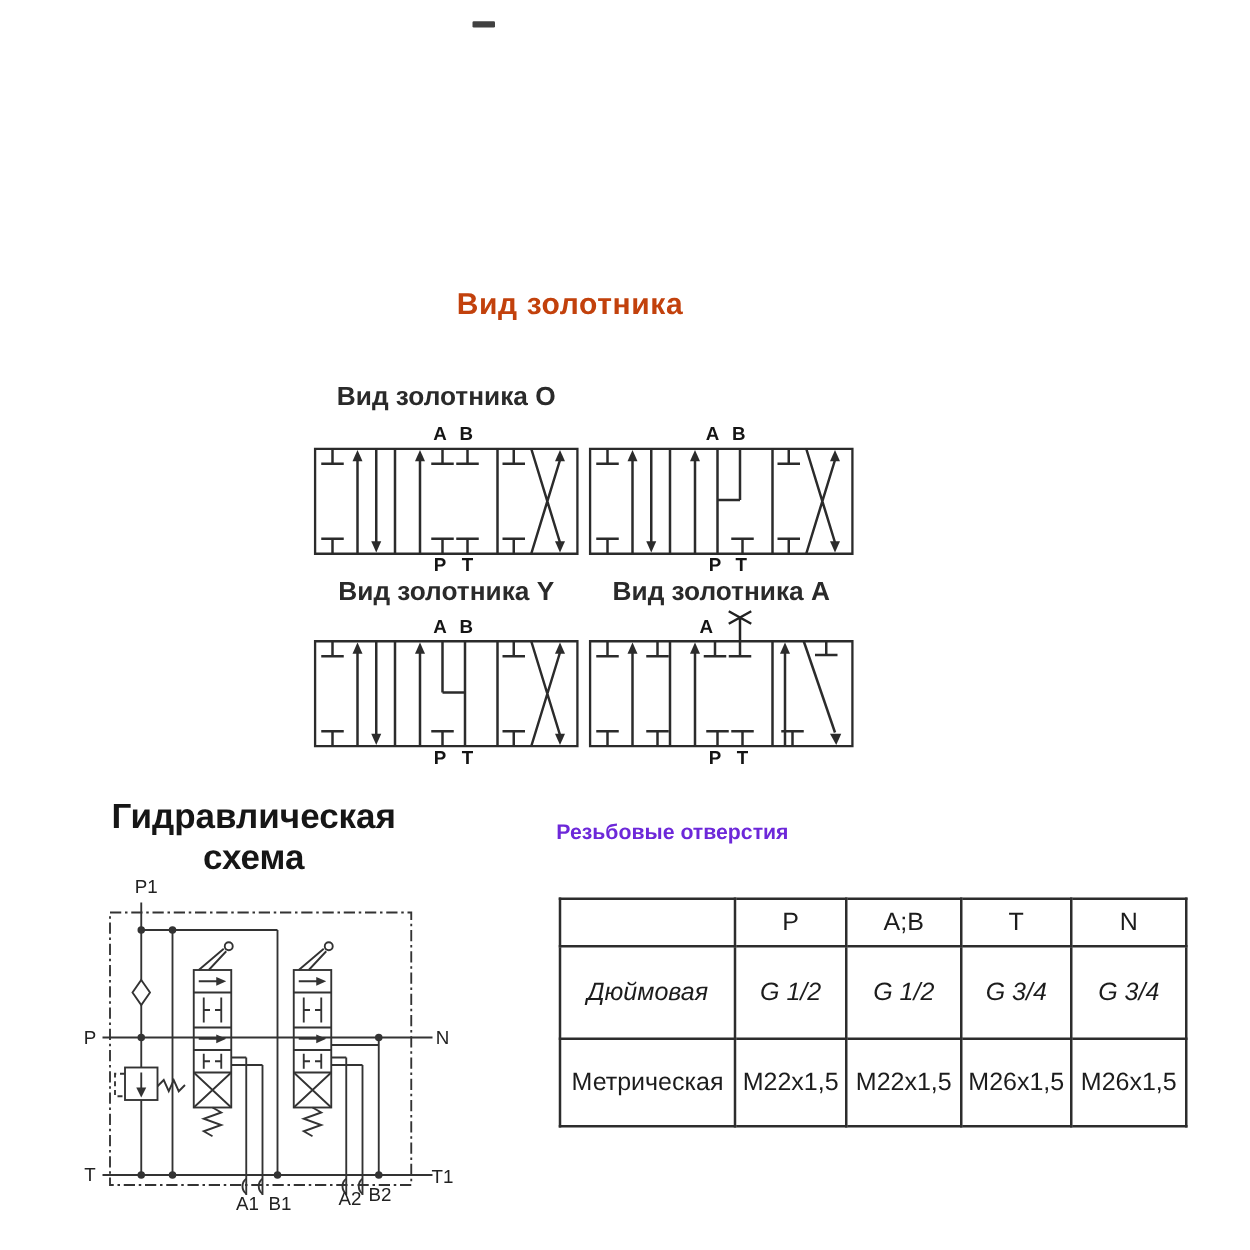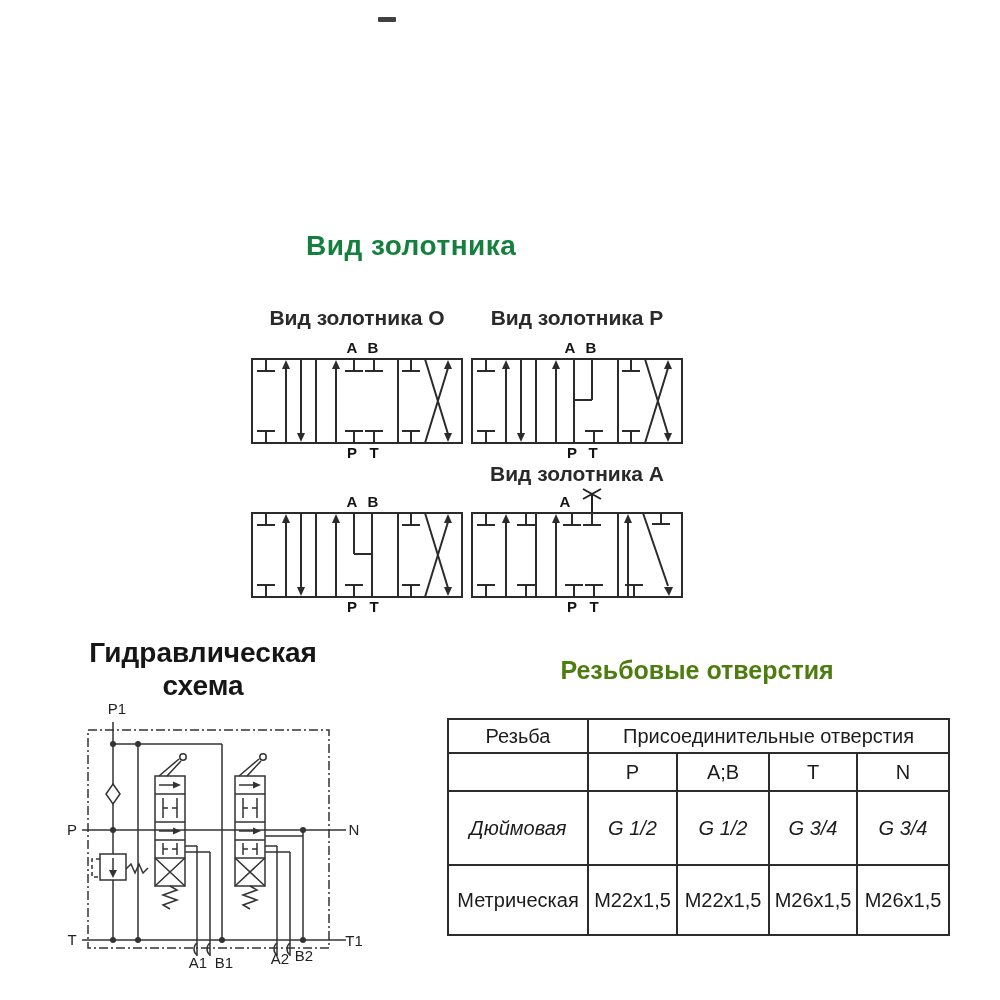--- a/index.html
+++ b/index.html
@@ -1,24 +1,24 @@
 <!DOCTYPE html>
 <html><head>
 <meta charset="utf-8">
 <style>
   html,body{margin:0;padding:0;background:#fff;}
   #page{position:relative;width:1000px;height:1000px;background:#ffffff;
         font-family:"Liberation Sans",sans-serif;color:#1f1f1f;overflow:hidden;}
   .abs{position:absolute;}
-  .title-main{font-size:28px;font-weight:bold;text-align:left;color:#15803d;letter-spacing:.5px;}
+  .title-main{font-size:24px;font-weight:bold;text-align:center;color:#c2410c;letter-spacing:.5px;}
   .valve-caption{font-size:21px;font-weight:700;color:#2a2a2a;text-align:center;white-space:nowrap;}
   .ports{position:absolute;height:18px;width:212px;}
   .ports span{position:absolute;transform:translateX(-50%);font-size:15px;font-weight:bold;color:#141414;}
   .scheme-title{font-size:28px;line-height:33px;font-weight:bold;text-align:center;color:#161616;}
-  .table-title{font-size:25px;font-weight:bold;text-align:center;color:#4d7c0f;}
+  .table-title{font-size:17px;font-weight:bold;text-align:left;color:#6d28d9;}
   svg{display:block;}
   .valve-svg path,.valve-svg rect{stroke:#2b2b2b;stroke-width:2;fill:none;}
   .valve-svg polygon{fill:#2b2b2b;stroke:none;}
   .scheme-svg path,.scheme-svg rect,.scheme-svg circle,.scheme-svg polyline{stroke:#333;stroke-width:1.5;fill:none;}
   .scheme-svg polygon{fill:#333;stroke:none;}
   .scheme-svg circle.dot{fill:#333;stroke:none;}
   .scheme-svg text{font-family:"Liberation Sans",sans-serif;font-size:15px;font-weight:500;fill:#222;stroke:none;}
   .scheme-svg .mask{fill:#fff;}
   .dashdot{stroke-dasharray:9 3 2 3;}
   .dashed{stroke-dasharray:4 3;}
@@ -56,21 +56,20 @@
     <path d="M160,1 V13 M151,13 H169 M160,85 V73 M151,73 H169"></path>
     <path d="M174,85 L197,10 M174,1 L197,76"></path>
     <polygon points="197,2 193,11 201,11"></polygon>
       <polygon points="197,84 193,75 201,75"></polygon>
   </svg>
   <div class="ports abs" style="left:251px;top:444px;">
     <span style="left:101px;">P</span>
     <span style="left:123px;">T</span>
   </div>
 
-  <div class="abs valve-caption" style="left:471px;top:306px;width:212px;">Вид золотника P</div>
   <div class="ports abs" style="left:471px;top:339px;">
     <span style="left:99px;">A</span>
     <span style="left:120px;">B</span>
   </div>
   <svg class="abs valve-svg" style="left:471px;top:358px;" width="212" height="86" viewBox="0 0 212 86">
     <rect x="1" y="1" width="210" height="84"></rect>
     <path d="M65,1 V85 M147,1 V85"></path>
     <path d="M15,1 V13 M6,13 H24 M15,85 V73 M6,73 H24"></path>
     <path d="M35,85 V9"></path>
       <polygon points="35,2 31,11 39,11"></polygon>
@@ -83,20 +82,21 @@
     <path d="M160,1 V13 M151,13 H169 M160,85 V73 M151,73 H169"></path>
     <path d="M174,85 L197,10 M174,1 L197,76"></path>
     <polygon points="197,2 193,11 201,11"></polygon>
       <polygon points="197,84 193,75 201,75"></polygon>
   </svg>
   <div class="ports abs" style="left:471px;top:444px;">
     <span style="left:101px;">P</span>
     <span style="left:122px;">T</span>
   </div>
 
+  <div class="abs valve-caption" style="left:251px;top:462px;width:212px;">Вид золотника Y</div>
   <div class="ports abs" style="left:251px;top:493px;">
     <span style="left:101px;">A</span>
     <span style="left:122px;">B</span>
   </div>
   <svg class="abs valve-svg" style="left:251px;top:512px;" width="212" height="86" viewBox="0 0 212 86">
     <rect x="1" y="1" width="210" height="84"></rect>
     <path d="M65,1 V85 M147,1 V85"></path>
     <path d="M15,1 V13 M6,13 H24 M15,85 V73 M6,73 H24"></path>
     <path d="M35,85 V9"></path>
       <polygon points="35,2 31,11 39,11"></polygon>
@@ -219,24 +219,20 @@
 
   <table class="threads abs" style="left:447px;top:718px;width:501px;">
     <colgroup>
       <col style="width:140px">
         <col style="width:89px">
         <col style="width:92px">
         <col style="width:88px">
         <col style="width:92px">
     </colgroup>
     <tbody>
-        <tr style="height:34px;">
-      <td>Резьба</td>
-      <td colspan="4">Присоединительные отверстия</td>
-    </tr>
     <tr style="height:38px;">
       <td></td>
       <td>P</td>
       <td>A;B</td>
       <td>T</td>
       <td>N</td>
     </tr>
     <tr style="height:74px;font-style:italic;">
       <td>Дюймовая</td>
       <td>G 1/2</td>

